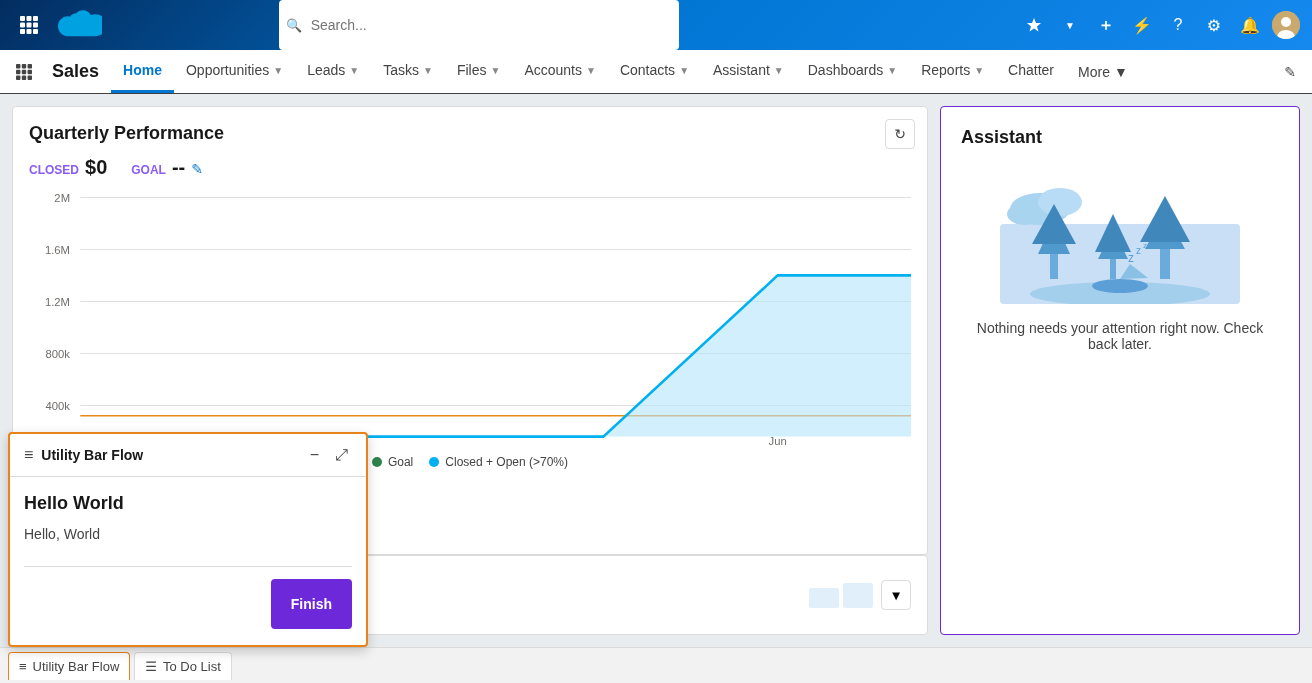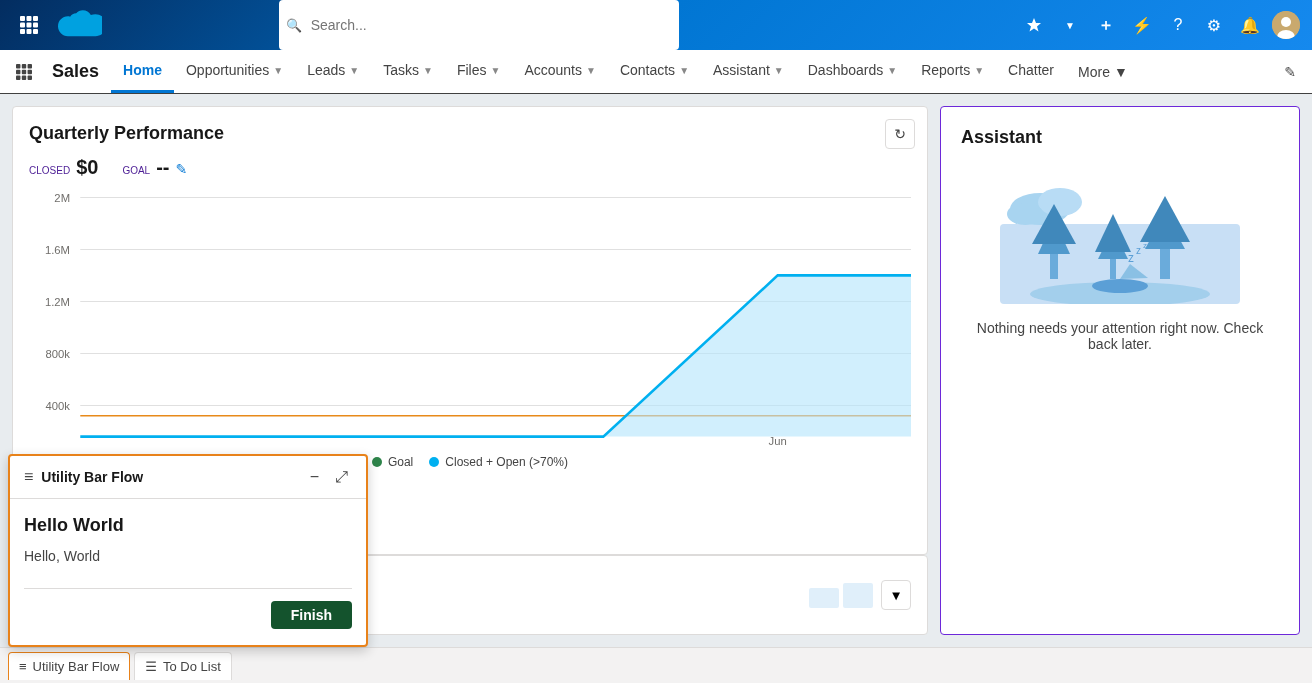--- a/index.html
+++ b/index.html
@@ -186,23 +186,23 @@
       font-size: 14px;
       color: #444;
     }
     .qp-stats {
       display: flex;
       align-items: center;
       gap: 24px;
       margin-bottom: 8px;
     }
     .qp-stat-label {
-      font-size: 10px;
-      color: #4c1d95;
-      font-weight: 400;
+      font-size: 12px;
+      color: #8b5cf6;
+      font-weight: 700;
       text-transform: uppercase;
     }
     .qp-stat-value {
       font-size: 20px;
       font-weight: 700;
       color: #181818;
     }
     .qp-stat-group {
       display: flex;
       align-items: baseline;
@@ -386,25 +386,25 @@
       color: #444;
       margin-bottom: 24px;
     }
     .flow-actions {
       display: flex;
       justify-content: flex-end;
       border-top: 1px solid #dddbda;
       padding-top: 12px;
     }
     .finish-btn {
-      background: #14532d;
+      background: #6d28d9;
       color: white;
       border: none;
       border-radius: 4px;
-      padding: 6px 20px;
+      padding: 17px 20px;
       font-size: 14px;
       font-weight: 600;
       cursor: pointer;
     }
   </style>
 </head>
 <body>
 
 <div class="top-bar">
   <div class="nav-grid-icon">

